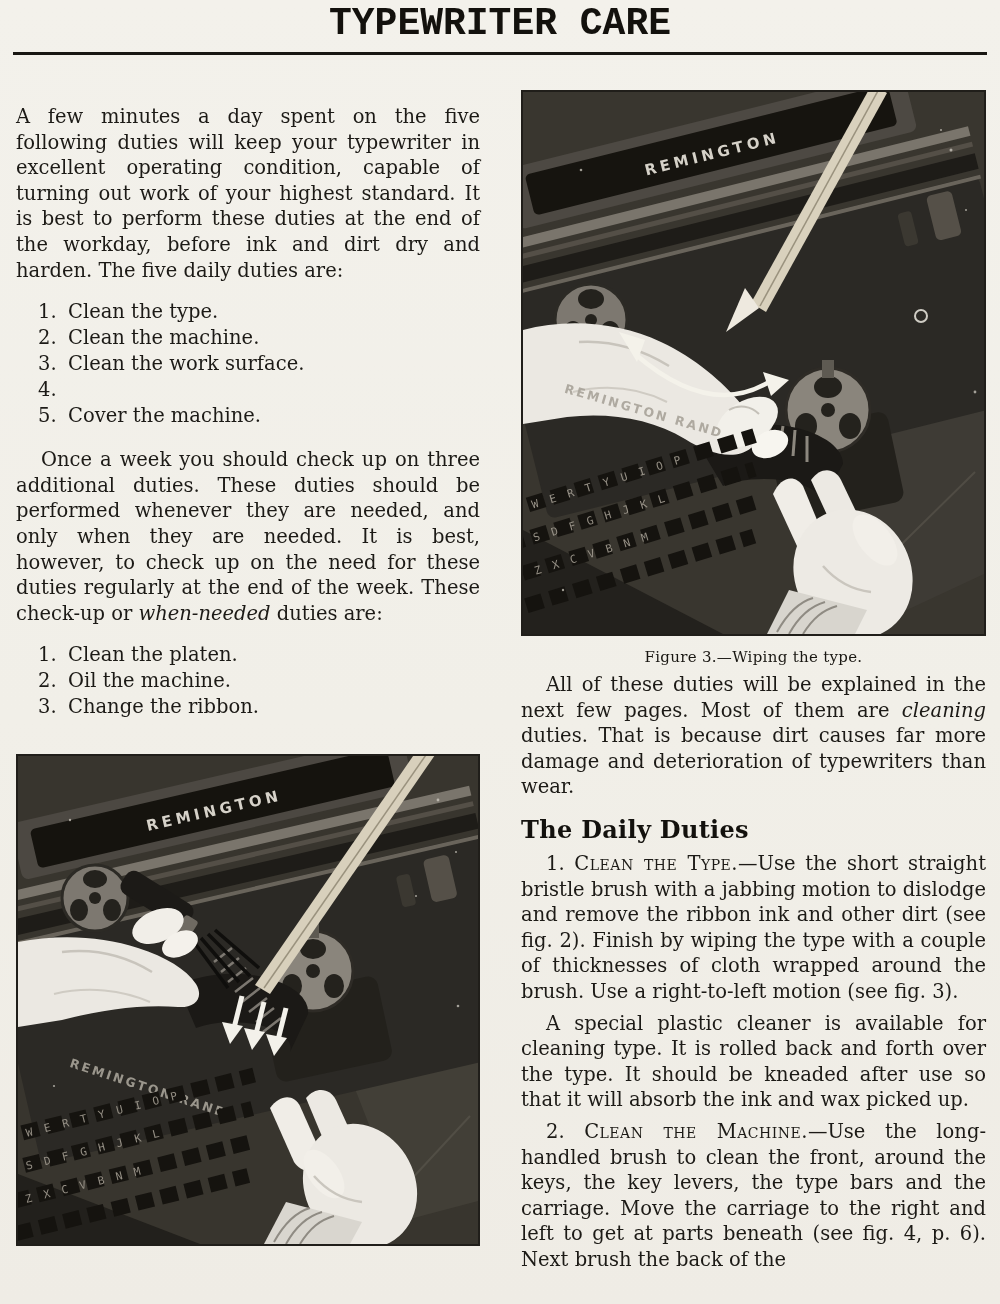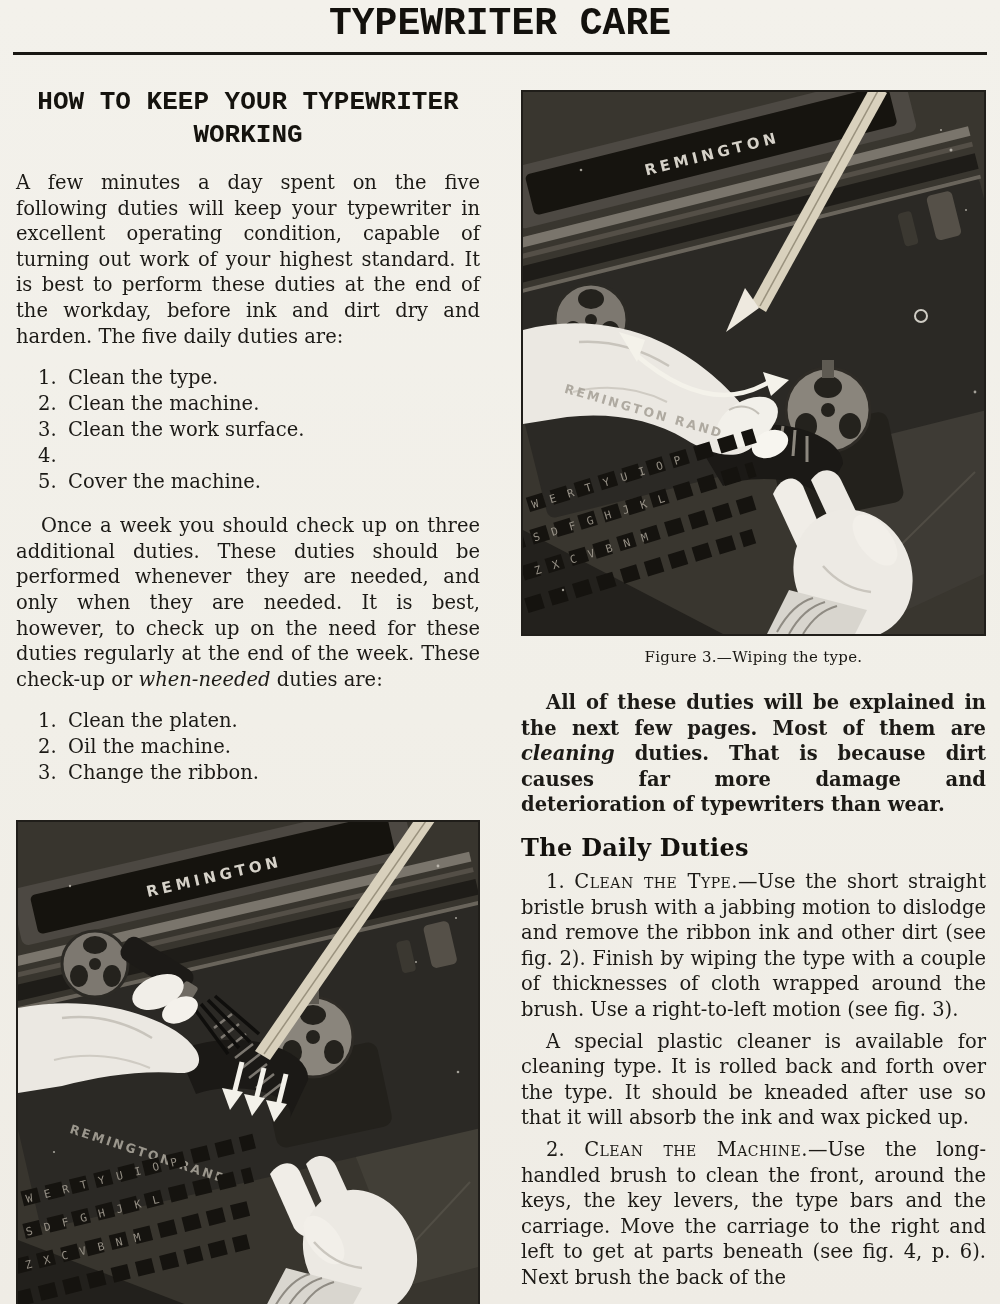--- a/index.html
+++ b/index.html
@@ -18,21 +18,21 @@
   .col-left{left:16px;top:86px;}
   .col-right{left:521px;top:90px;width:465px;}
   .col-heading{
     margin:0;text-align:center;
     font-family:"Liberation Mono","DejaVu Sans Mono",monospace;
     font-weight:bold;font-size:26px;line-height:33px;color:#15130e;
   }
   .body-par{margin:18px 0 0;font-size:19.5px;line-height:25.6px;text-align:justify;}
   .indent{text-indent:25px;}
   .mt0{margin-top:6px;}
-  .mt-p3{margin-top:24px;font-weight:bold;}
+  .mt-p3{margin-top:6px;}
   .mt-p4{margin-top:7px;}
   .num-list{margin:16px 0 0 22px;}
   .num-item{display:flex;font-size:19.5px;line-height:26px;}
   .num-item .num{width:30px;flex:none;}
   .seg-i{font-style:italic;}
   .seg-sc{font-variant:small-caps;letter-spacing:.5px;}
   .photo-fig{margin:34px 0 0;}
   .fig3{margin-top:0;}
   .photo-frame{border:2px solid #201e1a;background:#38352f;line-height:0;}
   .photo-frame svg{display:block;}
@@ -54,21 +54,20 @@
 </style>
 </head>
 <body>
 
 <div class="page">
 
   <h1 class="title">TYPEWRITER CARE</h1>
   <div class="rule"></div>
 
   <section class="col col-left">
-    <h2 class="col-heading">HOW TO KEEP YOUR TYPEWRITER WORKING</h2>
 
     <p class="body-par">A few minutes a day spent on the five following duties will keep your typewriter in excellent operating condition, capable of turning out work of your highest standard. It is best to perform these duties at the end of the workday, before ink and dirt dry and harden. The five daily duties are:</p>
 
     <div class="num-list">
         <div class="num-item">
           <span class="num">1.</span>
           <span>Clean the type.</span>
         </div>
         <div class="num-item">
           <span class="num">2.</span>

